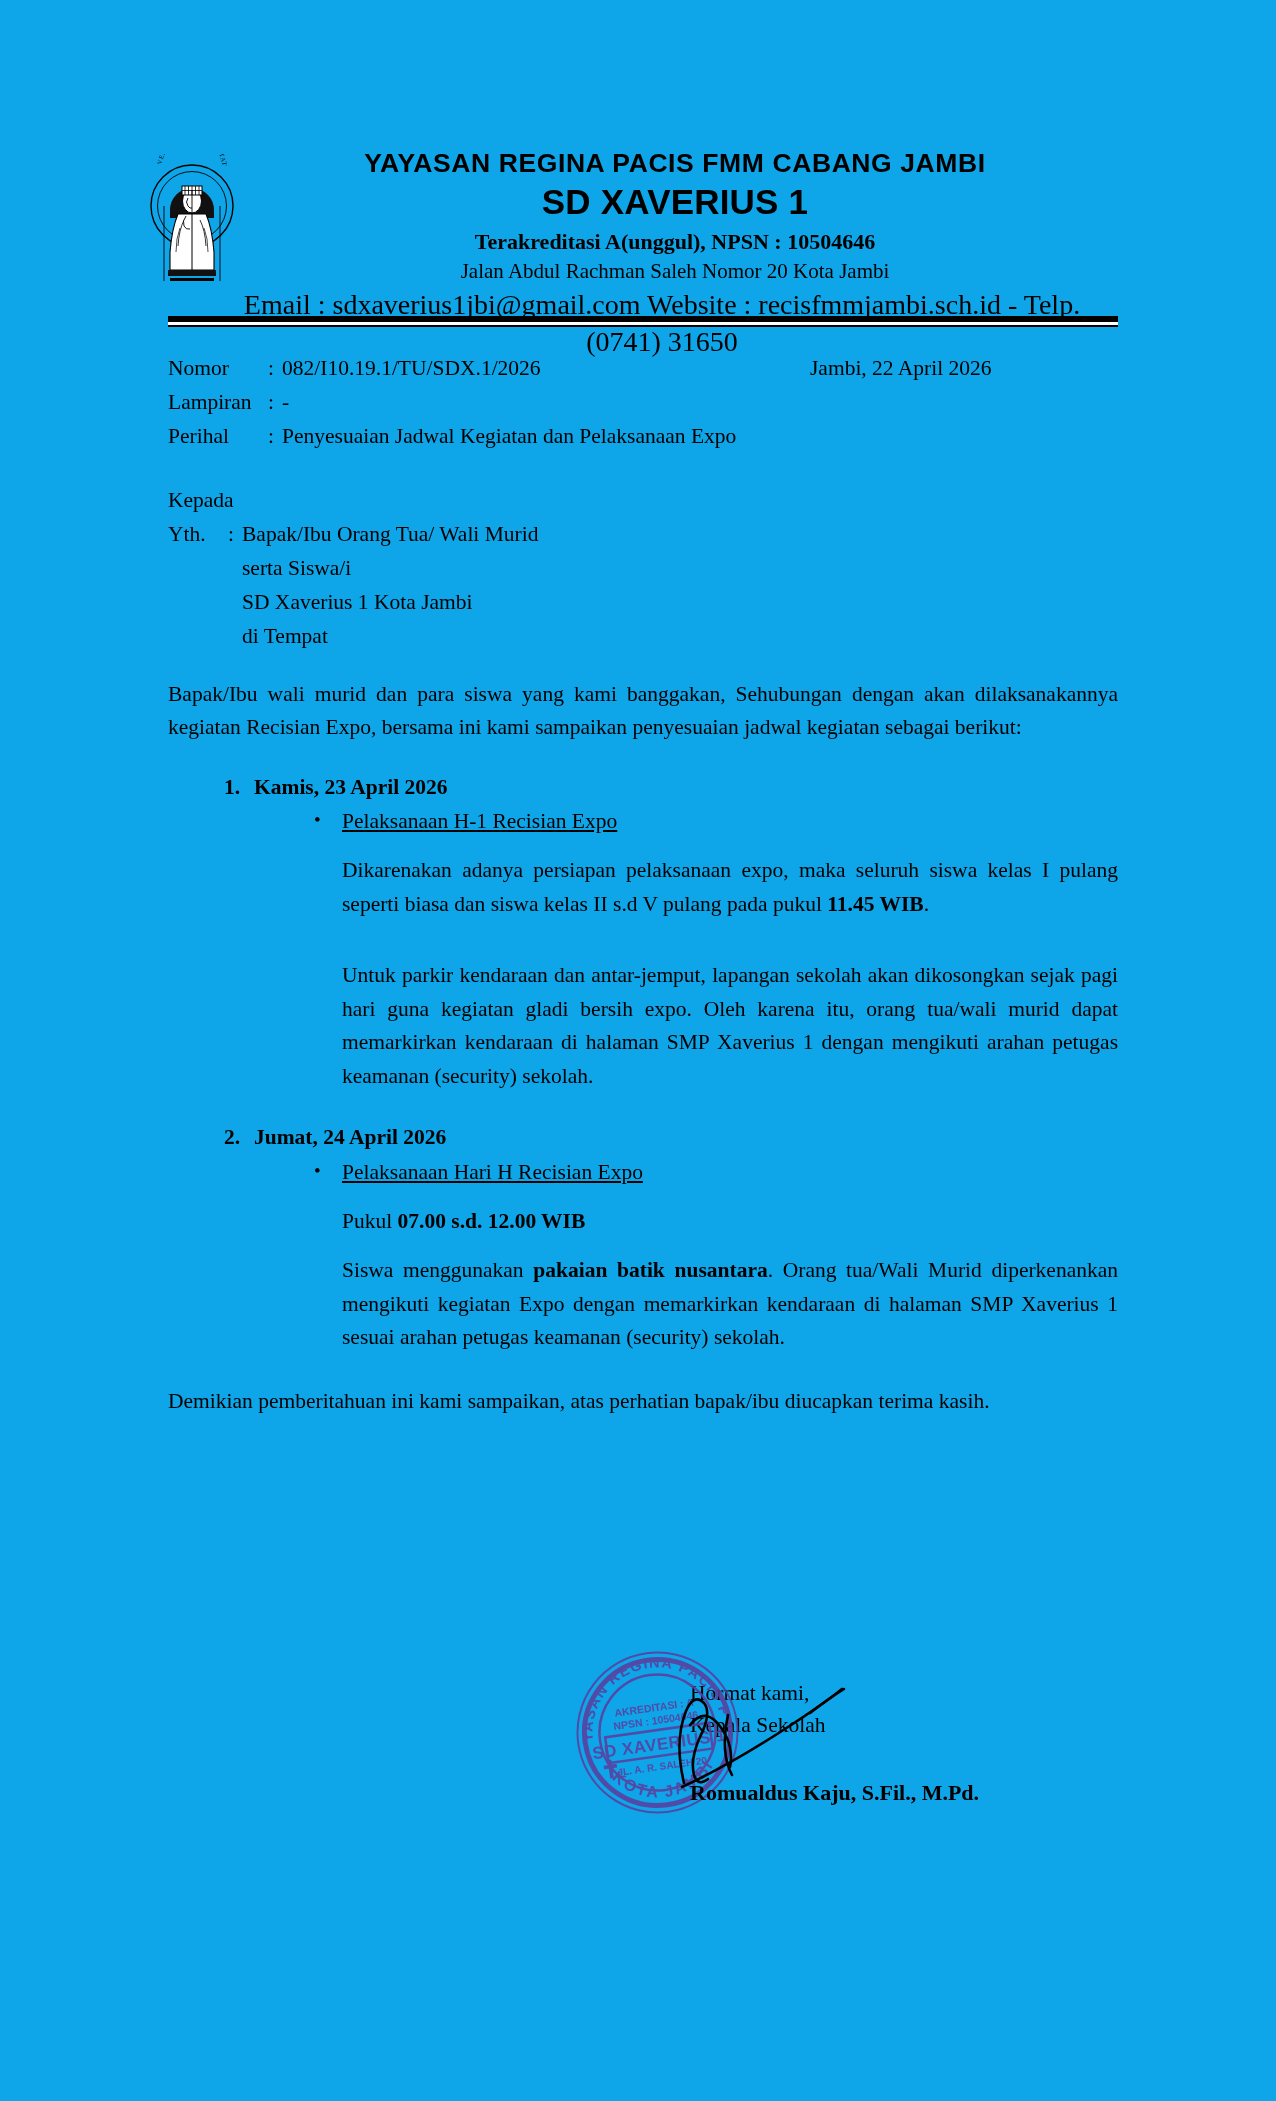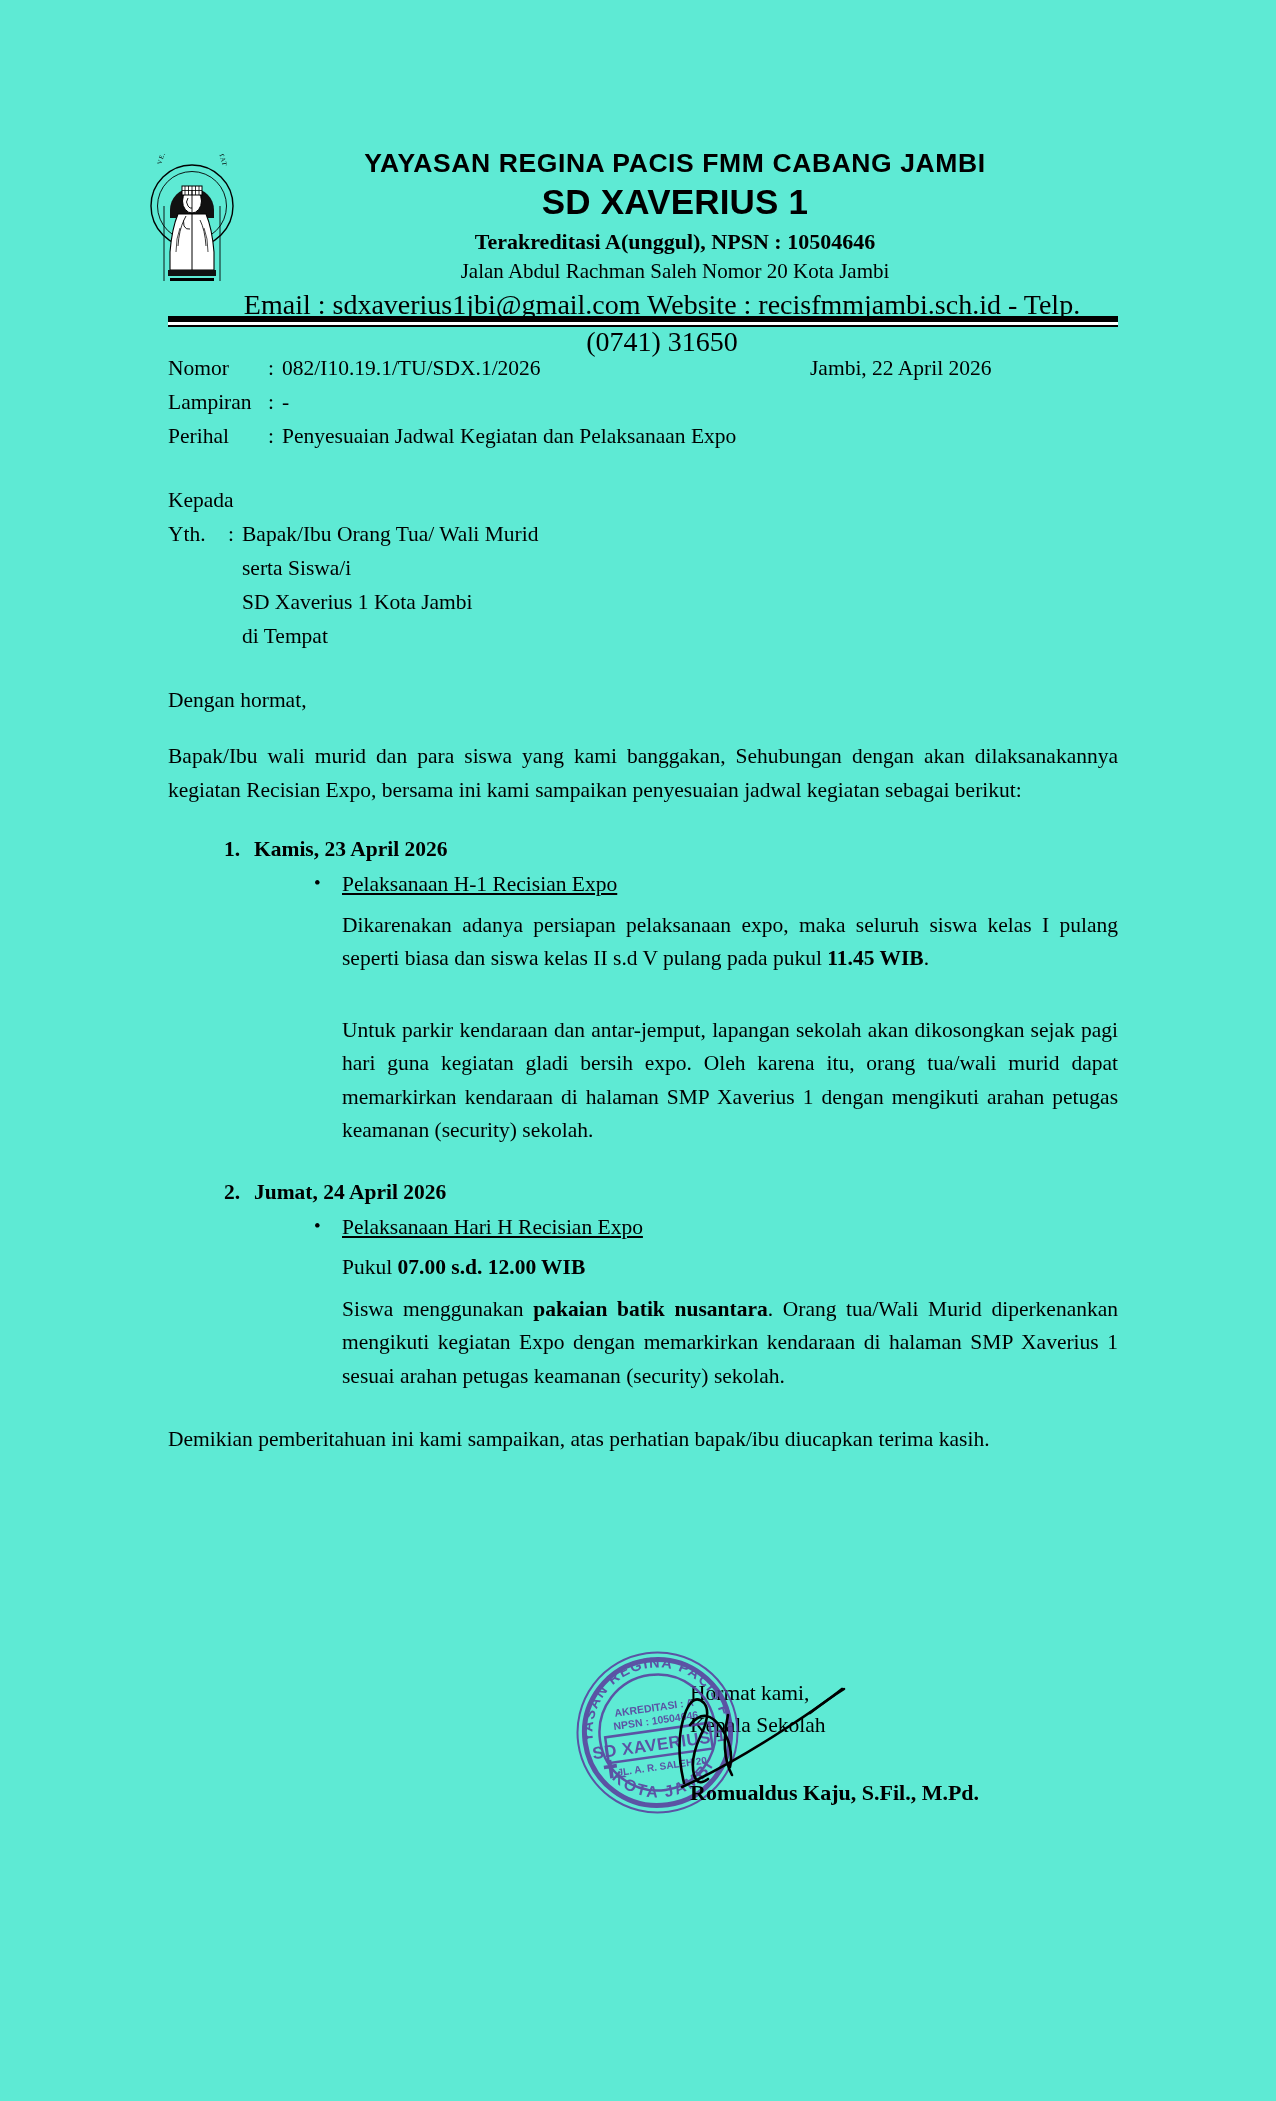--- a/index.html
+++ b/index.html
@@ -13,21 +13,21 @@
     font-family: "Liberation Serif", "DejaVu Serif", serif;
     color: #000000;
     position: relative;
     overflow: hidden;
   }
 
   .page {
     position: relative;
     width: 1276px;
     height: 2101px;
-    background: #5eead4;
+    background: #0ea5e9;
     box-sizing: border-box;
   }
 
   
   .letterhead {
     position: absolute;
     left: 168px;
     top: 148px;
     width: 950px;
   }
@@ -177,21 +177,21 @@
     line-height: 1.62;
   }
   .bullet-text { flex: 1 1 auto; text-decoration: underline; }
 
   .sub-para {
     margin-left: 28px;
     text-align: justify;
     line-height: 1.56;
   }
   .sub-para.spaced { margin-top: 38px; }
-  .sub-para.tight { margin-top: 8px; }
+  .sub-para.tight { margin-top: 16px; }
 
   .closing {
     margin-top: 30px;
     text-align: justify;
     line-height: 1.56;
   }
 
   
   .signature {
     position: absolute;
@@ -321,21 +321,20 @@
       <div class="addr-row">
         <span class="addr-label">Yth.</span>
         <span class="addr-colon">:</span>
         <span class="addr-value">Bapak/Ibu Orang Tua/ Wali Murid</span>
       </div>
       <div class="addr-indent">serta Siswa/i</div>
       <div class="addr-indent">SD Xaverius 1 Kota Jambi</div>
       <div class="addr-indent">di  Tempat</div>
     </div>
 
-    <div class="salutation">Dengan hormat,</div>
 
     <div class="para">Bapak/Ibu wali murid dan para siswa yang kami banggakan, Sehubungan dengan akan dilaksanakannya kegiatan Recisian Expo, bersama ini kami sampaikan penyesuaian jadwal kegiatan sebagai berikut:</div>
 
     <div class="numlist">
         <div class="numitem">
           <div class="num-head">
             <span class="num-marker">1.</span>
             <span class="num-title">Kamis, 23 April 2026</span>
           </div>
           <div class="bullet-block">

